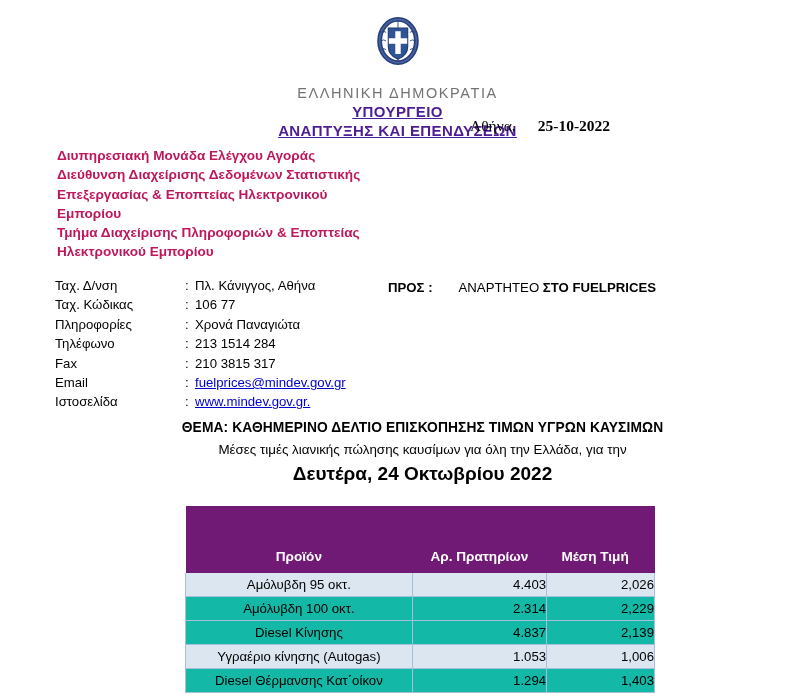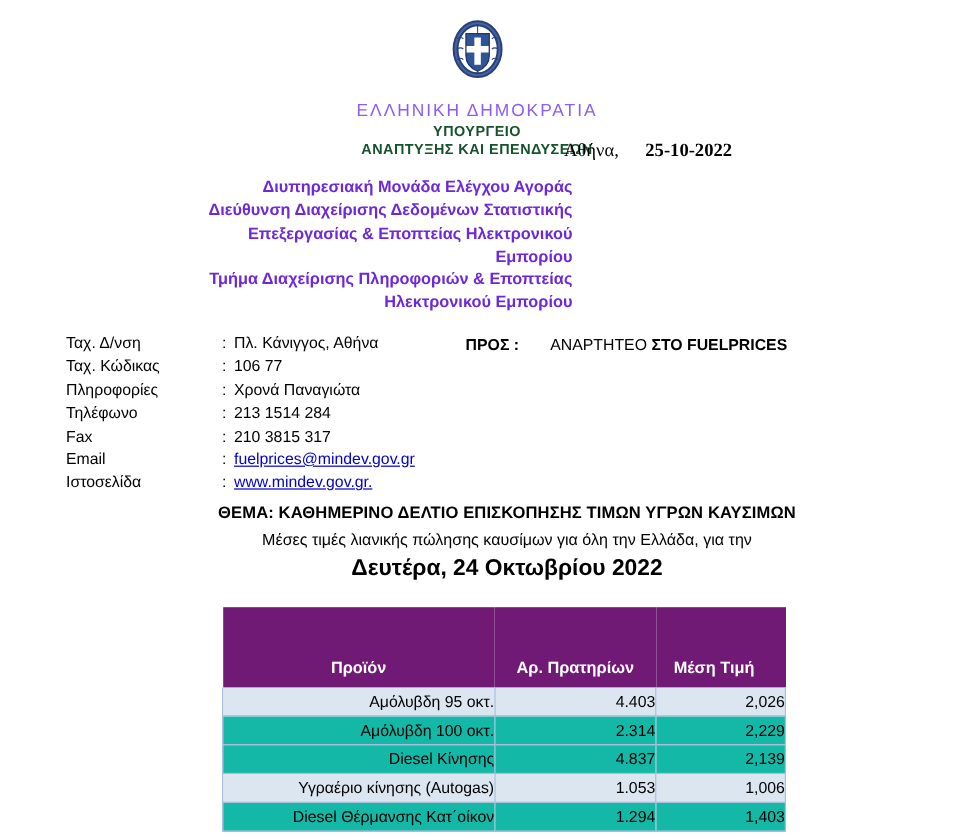--- a/index.html
+++ b/index.html
@@ -22,33 +22,34 @@
     text-align: center;
     padding-top: 14px;
   }
   .emblem {
     width: 54px;
     height: 54px;
     margin: 0 auto 6px auto;
     display: block;
   }
   .republic-line {
-    color: #8b5cf6;
+    color: #737373;
     font-size: 14.5px;
     letter-spacing: 1.6px;
     font-weight: 400;
     line-height: 1.25;
     margin-top: 16px;
   }
   .ministry-line {
-    color: #14532d;
-    font-size: 12px;
+    color: #4c1d95;
+    font-size: 15px;
     font-weight: bold;
     letter-spacing: 0.4px;
     line-height: 1.28;
+    text-decoration: underline;
   }
 
   
   .date-row {
     position: absolute;
     left: 470px;
     top: 117px;
     font-family: "Liberation Serif", "DejaVu Serif", serif;
     font-size: 15.5px;
     white-space: nowrap;
@@ -58,22 +59,21 @@
 
   
   .dept-block {
     position: absolute;
     left: 57px;
     top: 146px;
     width: 420px;
     font-size: 13.6px;
     font-weight: bold;
     line-height: 1.42;
-    color: #6d28d9;
-    text-align: right;
+    color: #be185d;
   }
 
   
   .contact-block {
     position: absolute;
     left: 55px;
     top: 276px;
     font-size: 13.2px;
     line-height: 1.47;
   }
@@ -157,21 +157,21 @@
     height: 23px;
     border-bottom: 1px solid #a7bfdd;
     border-left: 1px solid #a7bfdd;
     border-right: 1px solid #a7bfdd;
     padding: 0;
   }
   tbody tr.tint td { background: #dce6f1; }
   tbody tr.plain td { background: #14b8a6; }
 
   td.cell-product {
-    text-align: right;
+    text-align: center;
     padding-left: 8px;
   }
   td.cell-count {
     text-align: right;
     padding-right: 62px;
   }
   td.cell-price {
     text-align: right;
     padding-right: 30px;
   }

